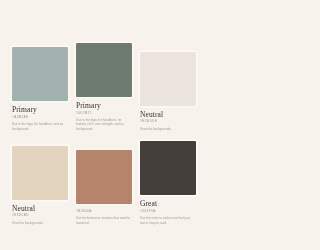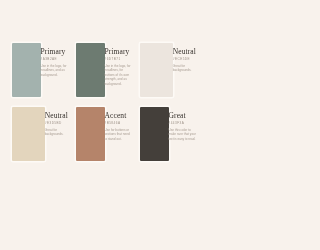--- a/index.html
+++ b/index.html
@@ -23,21 +23,22 @@
     gap: 10px;
   }
   .row {
     display: flex;
     gap: 8px;
     flex: 0 0 auto;
   }
   .card {
     width: 56px;
     display: flex;
-    flex-direction: row;
+    flex-direction: column;
+    justify-content: flex-end;
   }
   .swatch {
     width: 56px;
     height: 54px;
     border-radius: 1px;
     box-shadow: 0 0 0 1.5px #fdfaf6;
   }
   .meta {
     padding-top: 4px;
   }
@@ -111,21 +112,20 @@
       <div class="meta">
         <div class="name">Neutral</div>
         <div class="hex">#E3D5BD</div>
         <div class="desc">Great for backgrounds.</div>
       </div>
     </div>
 
     <div class="card">
       <div class="swatch" style="background-color: rgb(181, 132, 106);"></div>
       <div class="meta">
-        <div class="name">Accent</div>
         <div class="hex">#B5846A</div>
         <div class="desc">Use for buttons or sections that need to stand out.</div>
       </div>
     </div>
 
     <div class="card">
       <div class="swatch" style="background-color: rgb(68, 63, 58);"></div>
       <div class="meta">
         <div class="name">Great</div>
         <div class="hex">#443F3A</div>

